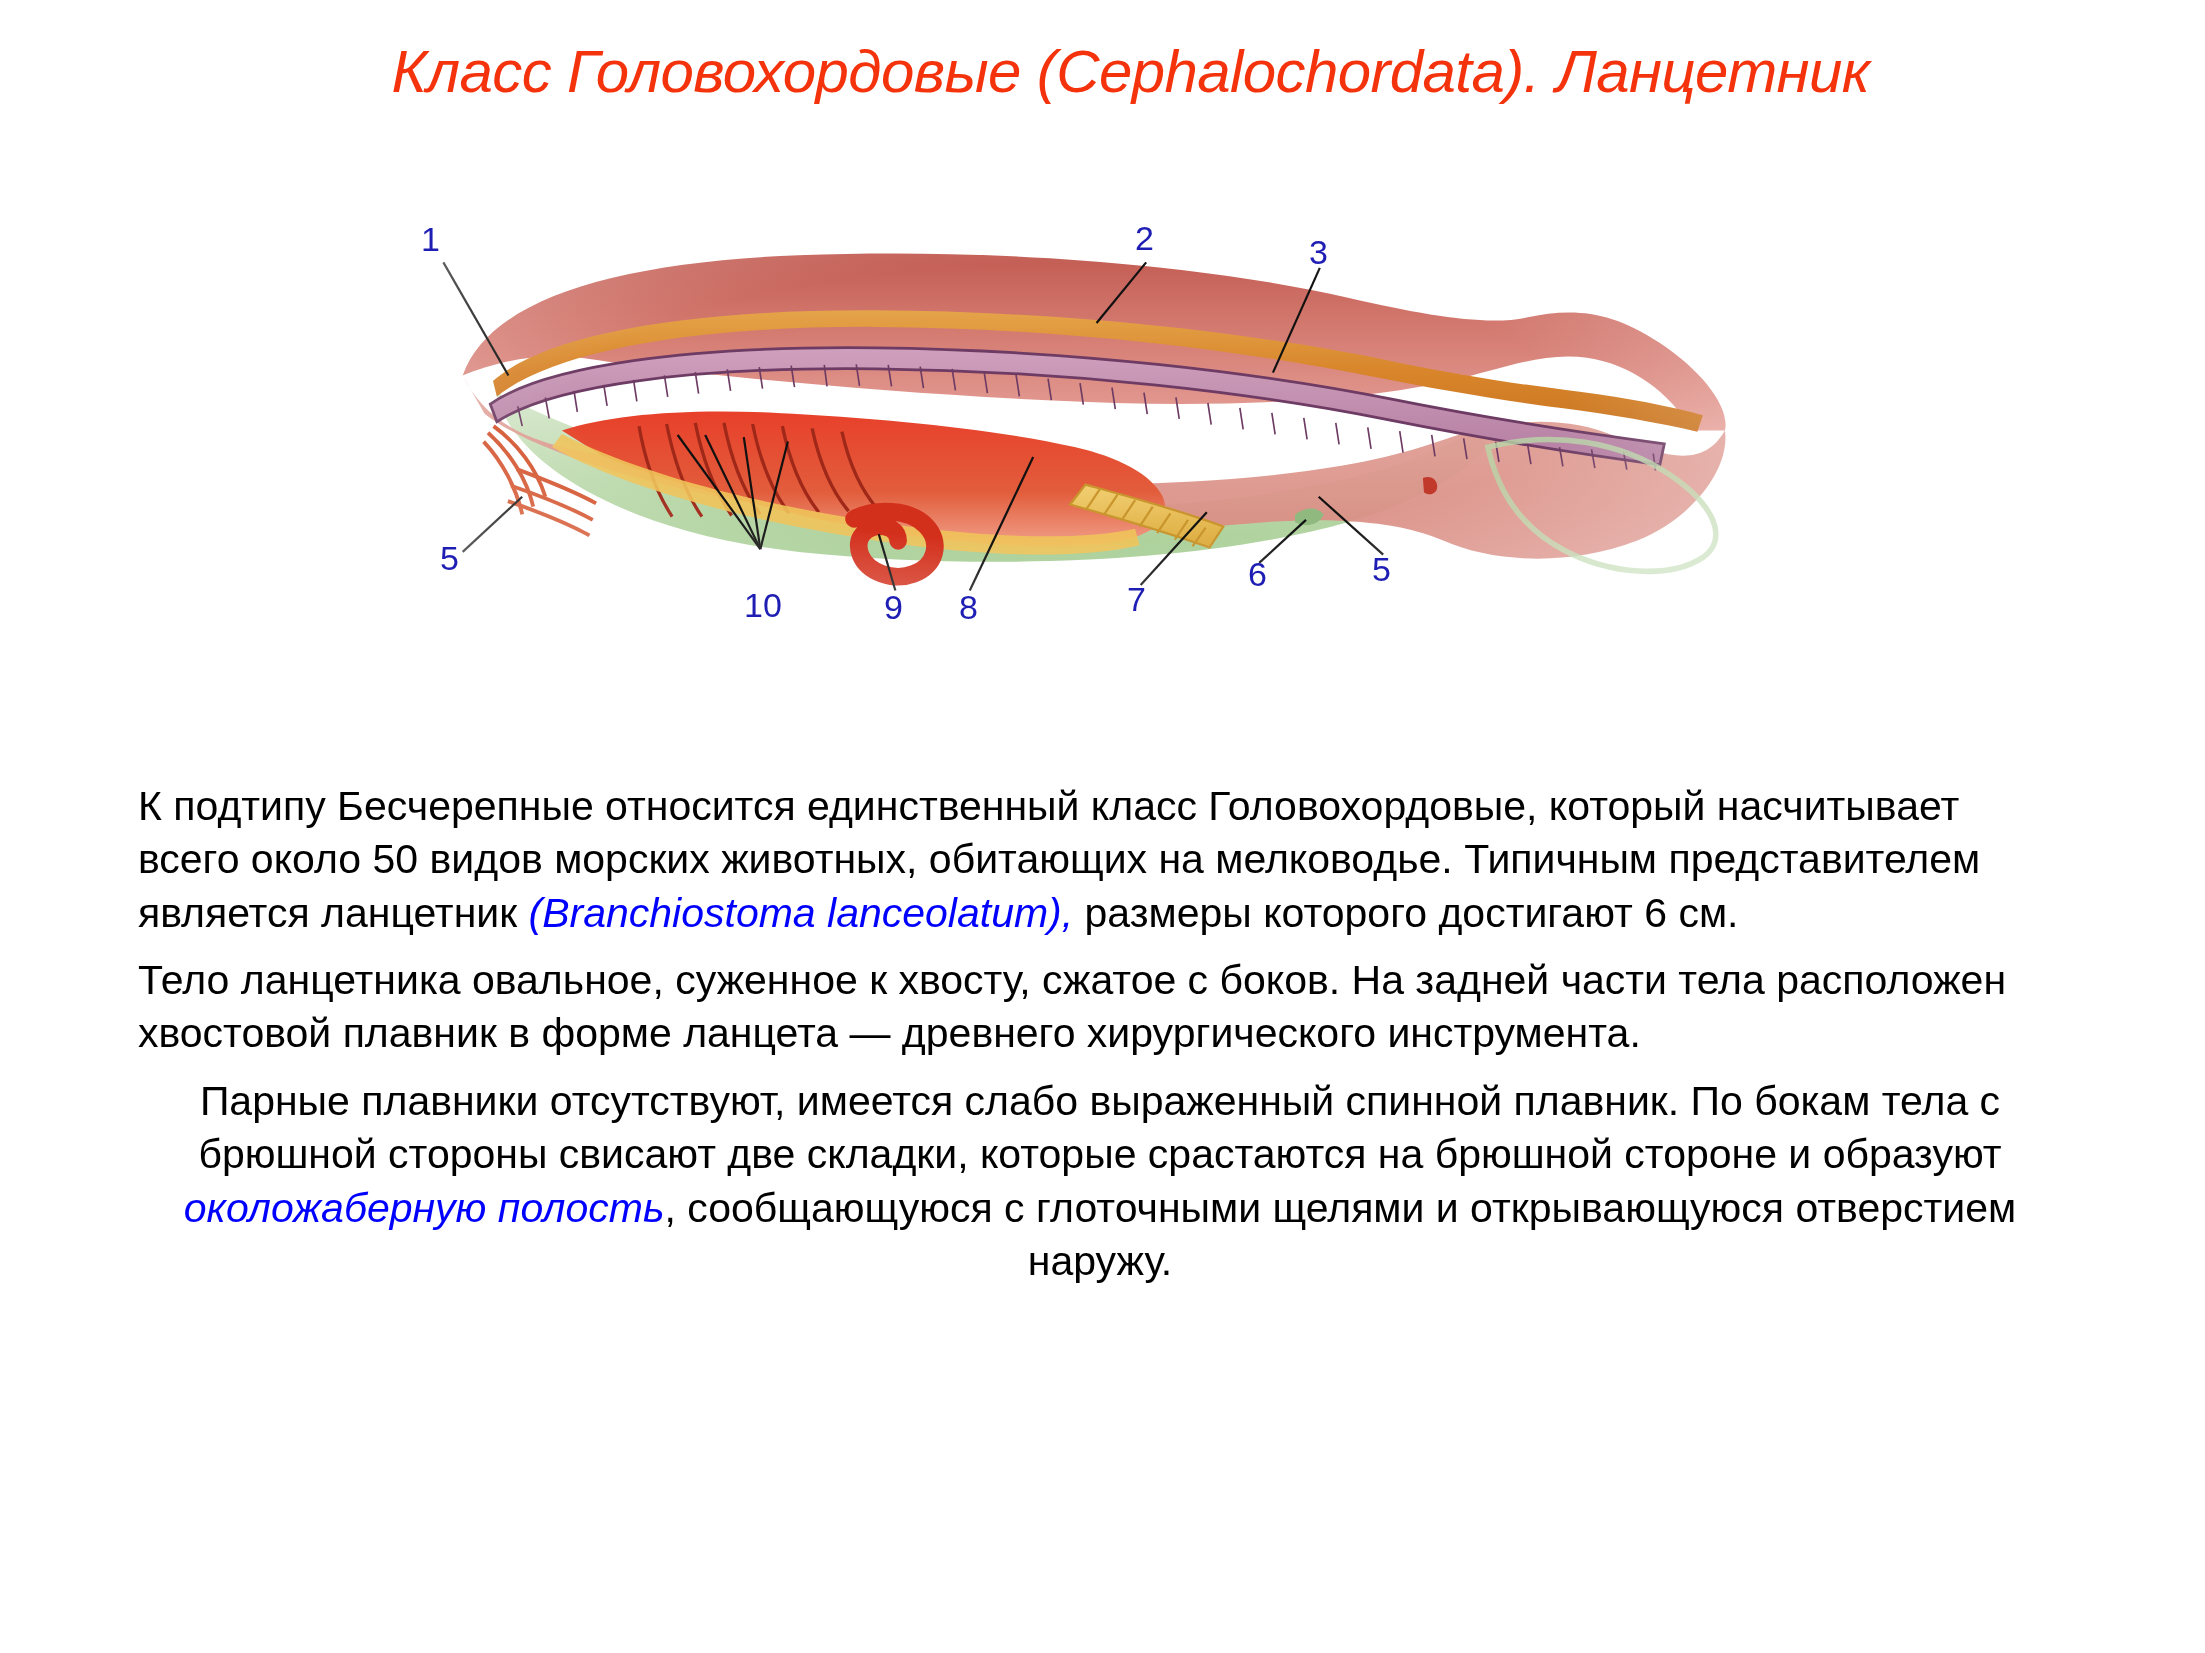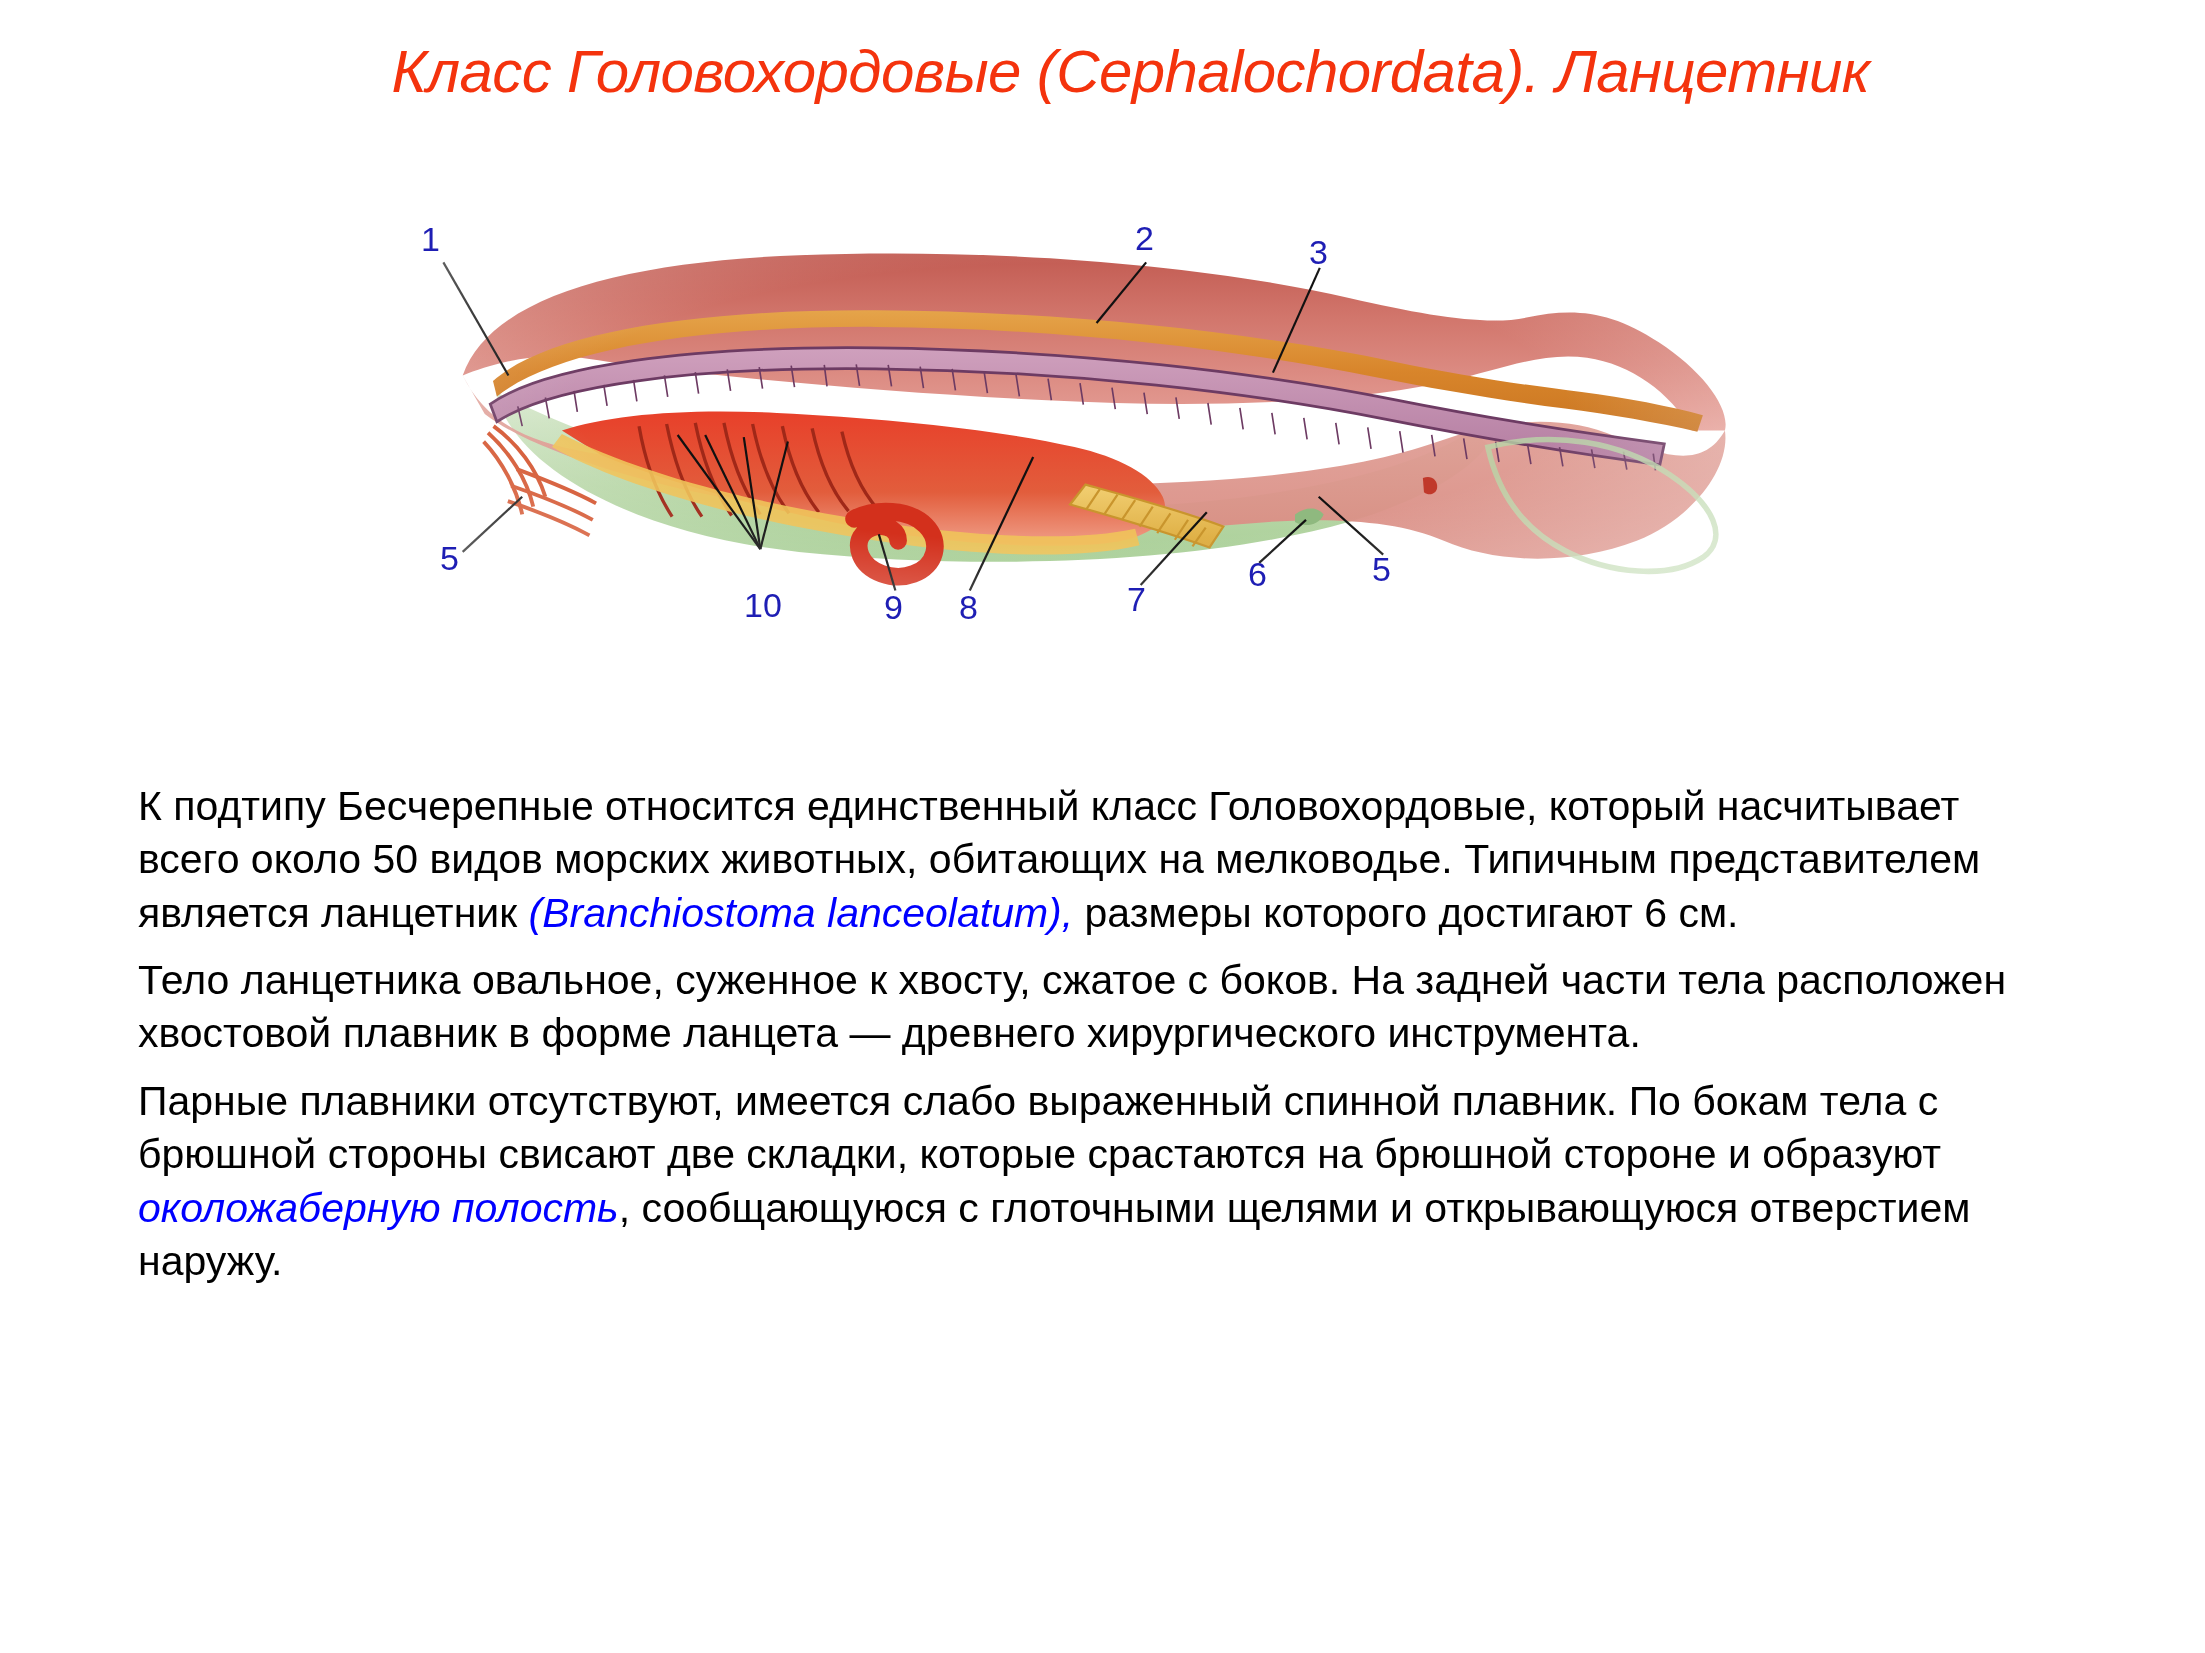--- a/index.html
+++ b/index.html
@@ -51,21 +51,21 @@
     width:1924px;
   }
   .para{
     color:#000000;
     font-size:41px;
     line-height:1.30;
     margin:0 0 14.3px 0;
     text-align:left;
     font-weight:400;
   }
-  .para:last-child{margin-bottom:0;}
+  .para:last-child{margin-bottom:0;text-align:center;}
   .latin{
     color:#0000FF;
     font-style:italic;
     text-align:center;
   }
   .term{
     color:#0000FF;
     font-style:italic;
   }
 </style>

